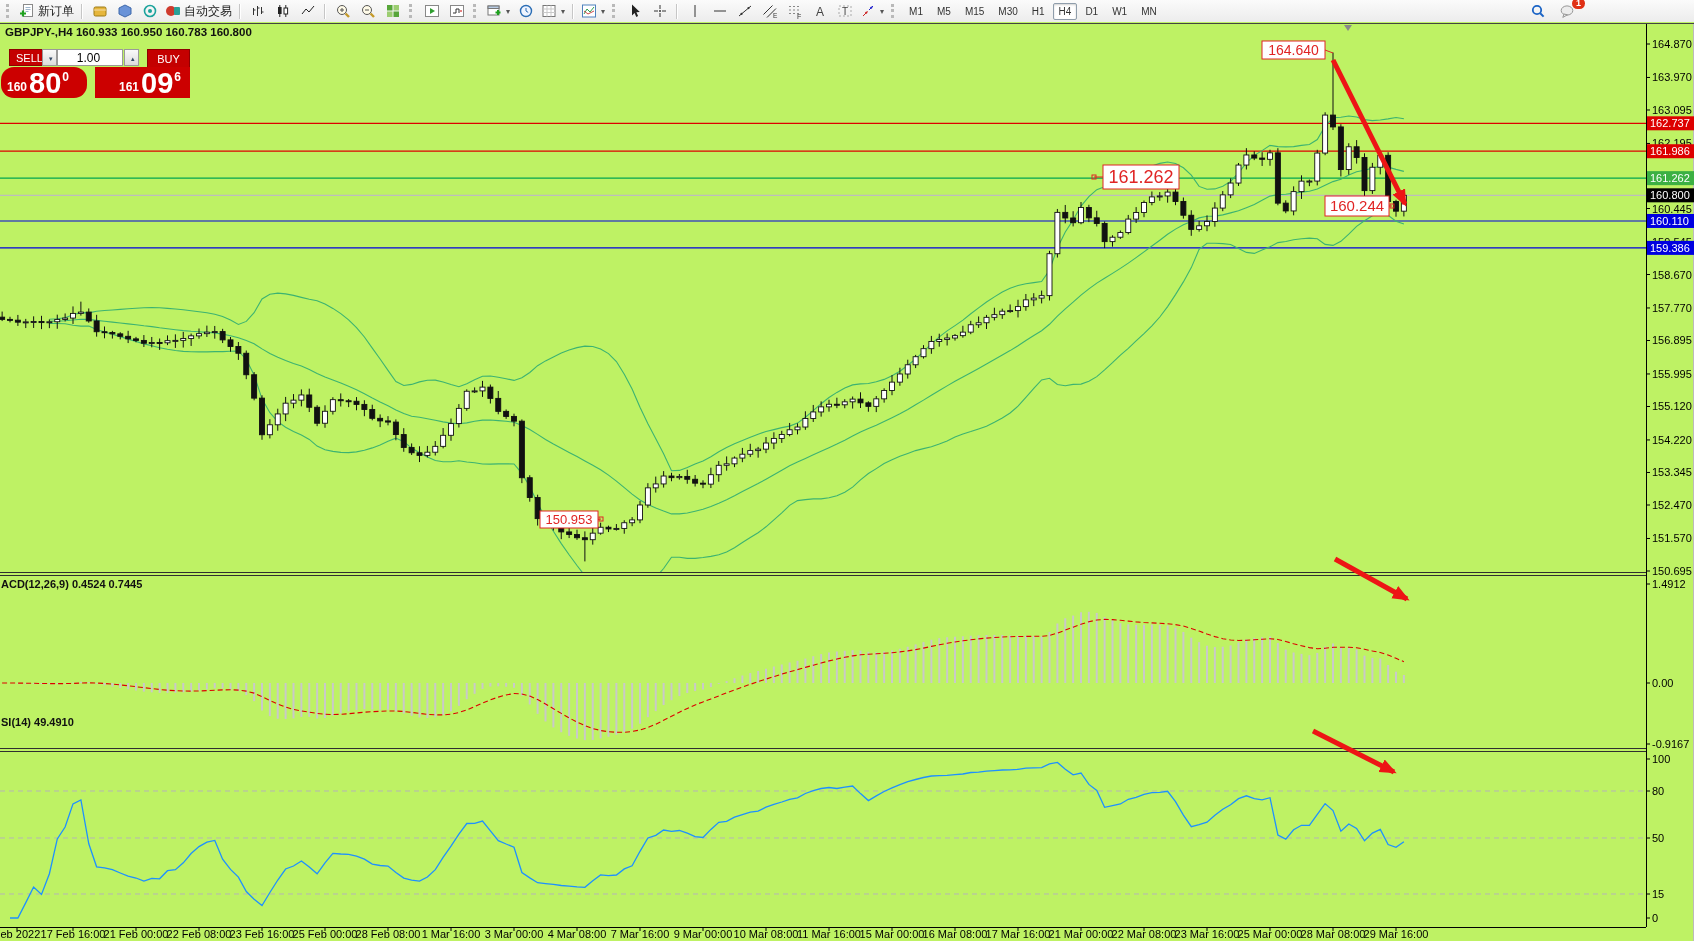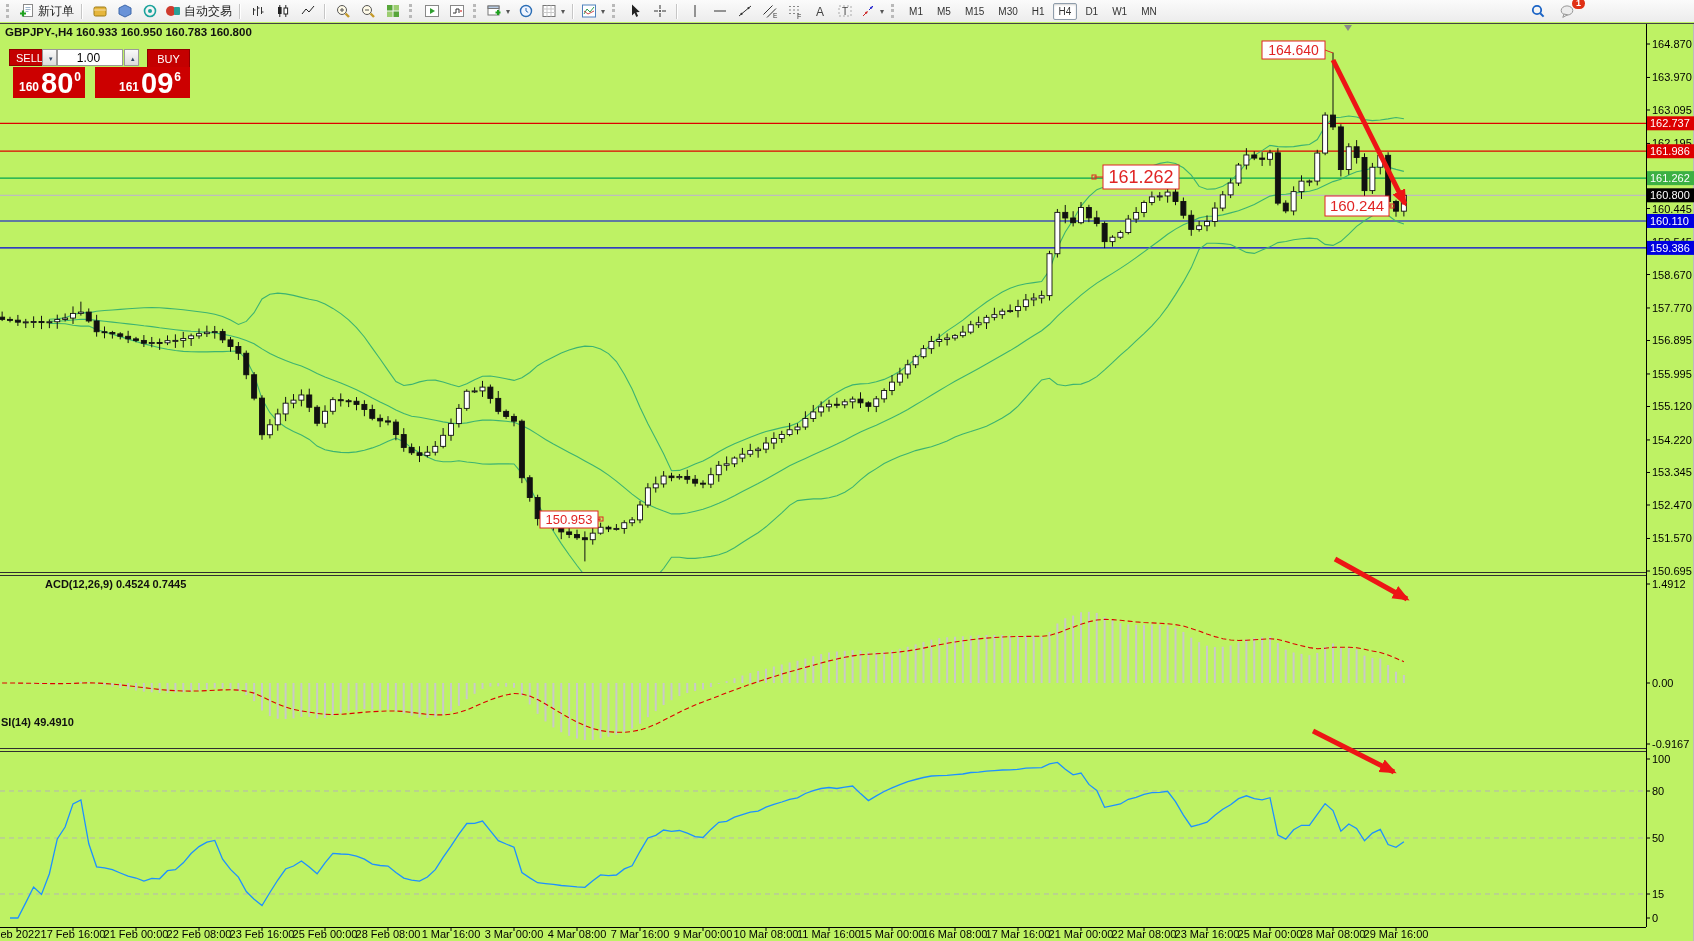--- a/index.html
+++ b/index.html
@@ -18,38 +18,38 @@
   .tf{font-size:10px;color:#333;padding:2px 5px;margin:0 1px;border:1px solid transparent;border-radius:2px;}
   .tf.active{background:#fff;border:1px solid #8f9dab;box-shadow:inset 0 1px 2px rgba(0,0,0,.18);}
   .tb-right{margin-left:auto;margin-right:112px;display:flex;align-items:center;gap:7px;}
   .chatwrap{position:relative;}
   .badge{position:absolute;right:-6px;top:-4px;background:#e03015;color:#fff;font-size:9px;
     font-weight:bold;border-radius:7px;padding:1px 4px;line-height:9px;}
   
   #chart-svg{position:absolute;left:0;top:0;}
   .chart-title{position:absolute;left:5px;top:26px;font-size:11.5px;font-weight:700;color:#111;white-space:nowrap;text-align:center;}
   .ind-label{position:absolute;font-size:11px;font-weight:600;color:#111;white-space:nowrap;}
-  #macd-label{left:1px;top:578px;padding-left:44px;}
+  #macd-label{left:1px;top:578px;}
   #rsi-label{left:1px;top:716px;}
   
   .trade-panel{position:absolute;left:1px;top:49px;width:189px;height:49px;}
   .trade-panel *{box-sizing:border-box;}
   .tp-btn{position:absolute;background:#c40000;color:#fff;border:1px solid #8f0000;
     font-family:"Liberation Sans",sans-serif;font-size:11px;text-align:center;line-height:15px;}
   .tp-sell{left:8px;top:0;width:38px;height:17px;}
   .tp-buy{left:146px;top:0;width:43px;height:21px;}
   .tp-spin{position:absolute;top:0;width:15px;height:17px;background:linear-gradient(#fafafa,#dcdcdc);
     border:1px solid #9a9a9a;color:#334b66;font-size:7px;text-align:center;line-height:15px;}
   .tp-dn{left:41px;}
   .tp-up{left:123px;}
   .tp-vol{position:absolute;left:56px;top:0;width:66px;height:17px;border:1px solid #9a9a9a;
     font-size:12px;text-align:center;padding-right:5px;color:#000;font-family:"Liberation Sans",sans-serif;}
   .tp-price{position:absolute;top:18px;height:31px;background:#cc0000;color:#fff;
     display:flex;align-items:flex-end;padding:0 2px 1px 6px;}
-  .tp-price-sell{left:12px;width:72px;}
+  .tp-price-sell{left:0;width:86px;border-radius:13px;}
   .tp-price-buy{left:94px;width:95px;padding-left:24px;}
   .tp-small{font-size:12px;font-weight:700;margin-bottom:3px;}
   .tp-big{font-size:29px;font-weight:700;line-height:27px;margin-left:2px;}
   .tp-sup{font-size:12px;font-weight:700;align-self:flex-start;margin-top:3px;margin-left:1px;}
 </style>
 </head>
 <body>
 
 <div class="app">
 

